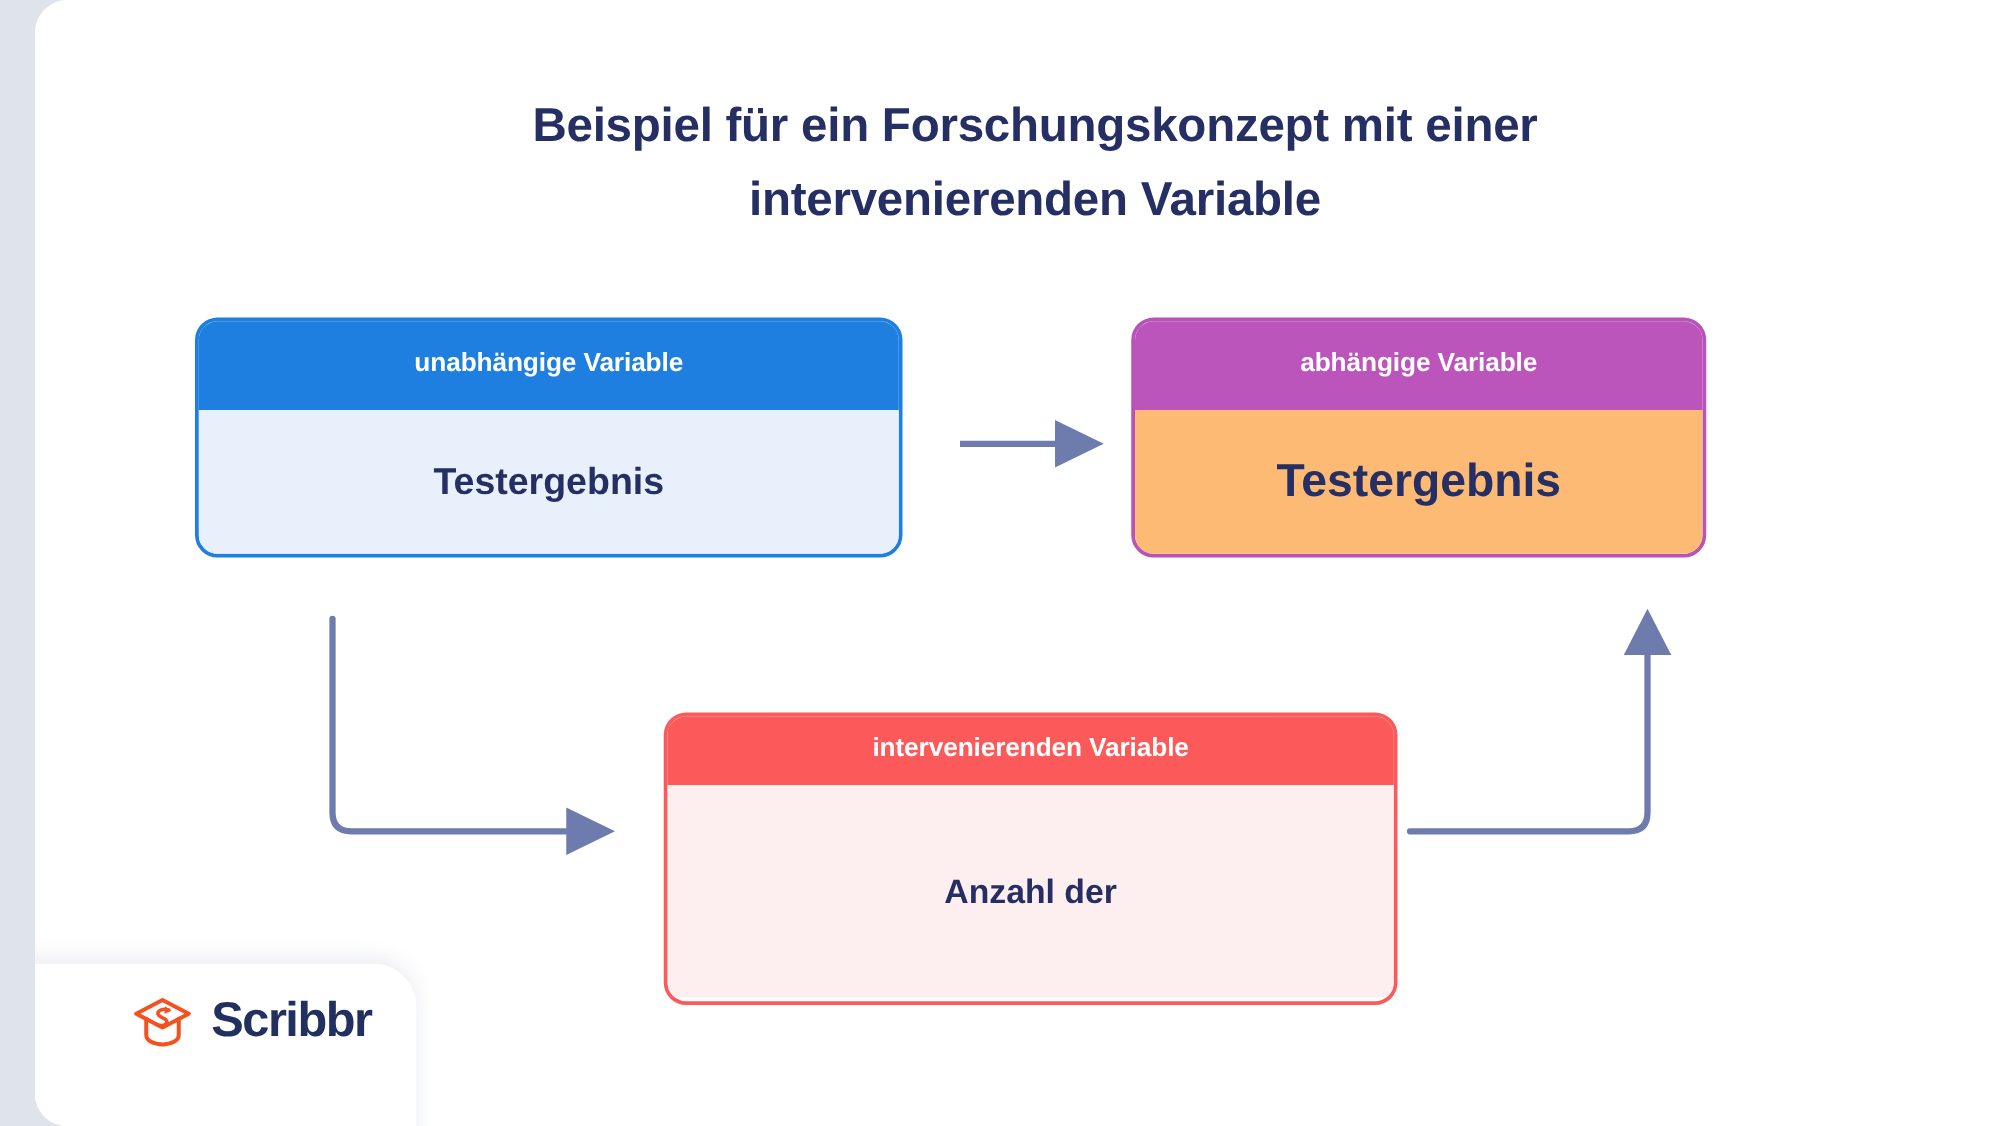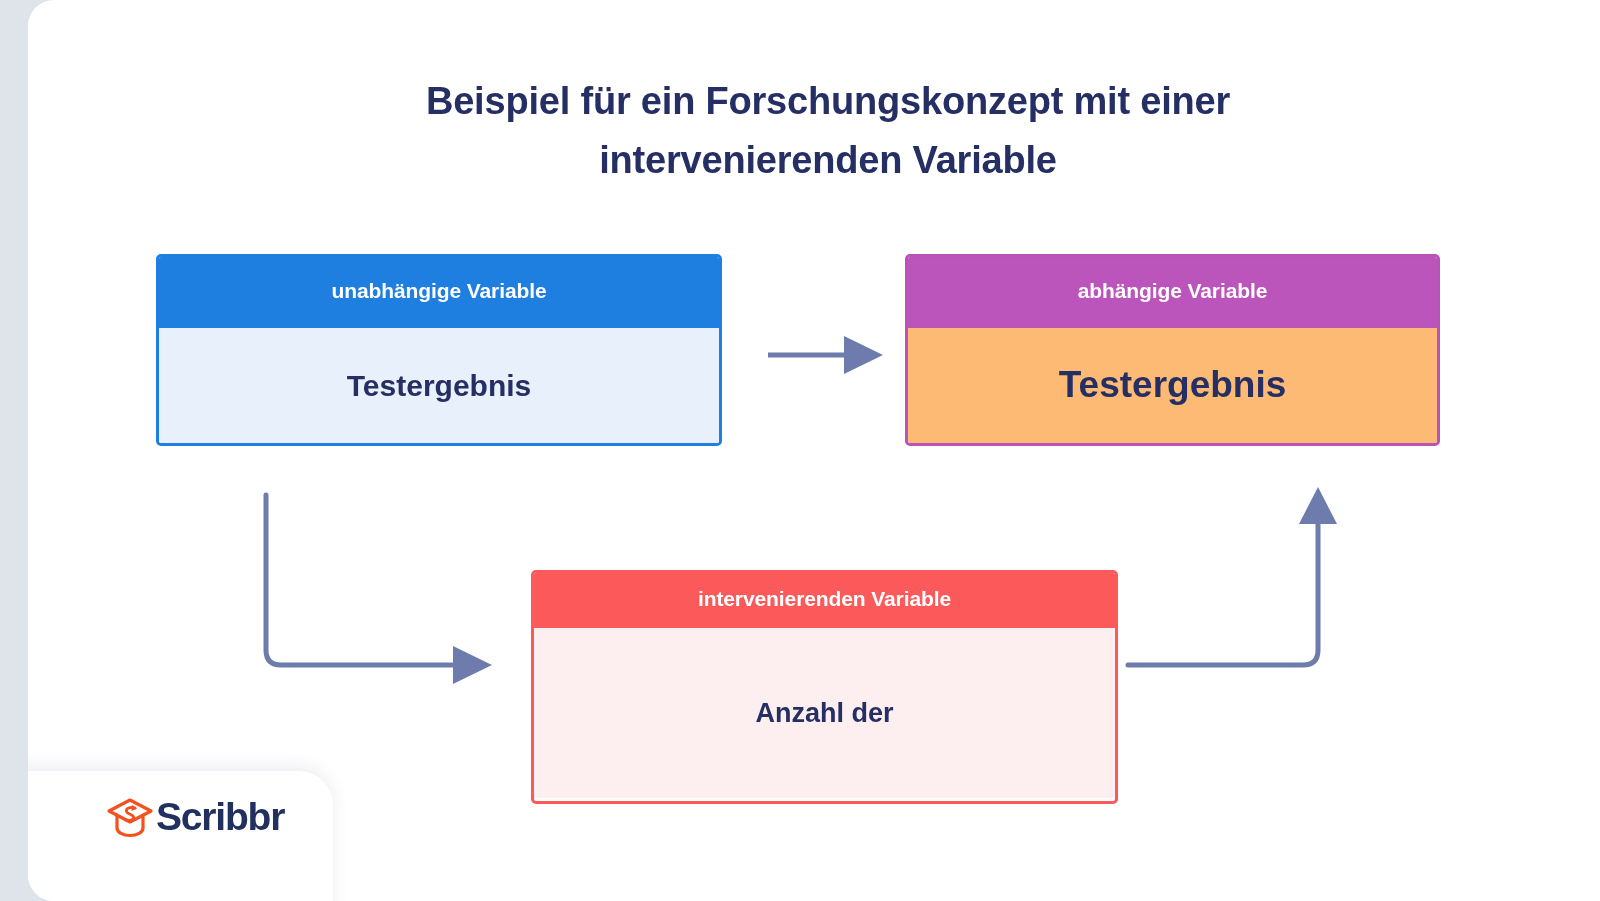--- a/index.html
+++ b/index.html
@@ -31,21 +31,21 @@
     font-size: 38px;
     font-weight: bold;
     line-height: 1.55;
     letter-spacing: -0.2px;
   }
 
   
   .card {
     position: absolute;
     box-sizing: border-box;
-    border-radius: 5px;
+    border-radius: 18px;
     overflow: hidden;
   }
   .card-header {
     box-sizing: border-box;
     width: 100%;
     color: #ffffff;
     font-size: 21px;
     font-weight: bold;
     text-align: center;
     display: flex;
@@ -82,21 +82,21 @@
   #card-independent .card-body {
     height: 115px;
     background: #e7f0fb;
     font-size: 30px;
   }
 
   
   #card-dependent {
     left: 877px;
     top: 254px;
-    width: 535px;
+    width: 460px;
     height: 192px;
     border: 3px solid #b853b8;
   }
   #card-dependent .card-header {
     height: 74px;
     background: #bb55bb;
     margin: -3px -3px 0 -3px;
     width: calc(100% + 6px);
   }
   #card-dependent .card-body {
@@ -148,21 +148,21 @@
     background: #ffffff;
     border-radius: 0 34px 0 0;
     box-shadow: 0 -5px 16px rgba(60,70,110,0.09);
   }
   .logo-wrap {
     position: absolute;
     left: 78px;
     bottom: 62px;
     display: flex;
     align-items: center;
-    gap: 2px;
+    gap: 15px;
   }
   .logo-word {
     color: #22305f;
     font-size: 39px;
     font-weight: bold;
     letter-spacing: -1.2px;
   }
 </style>
 </head>
 <body>

